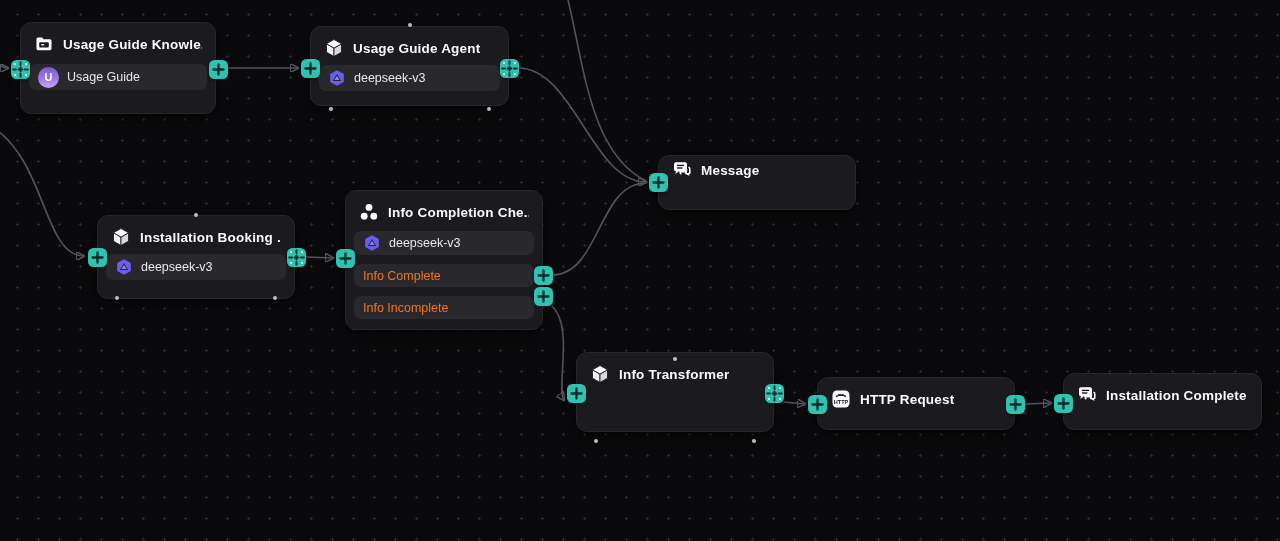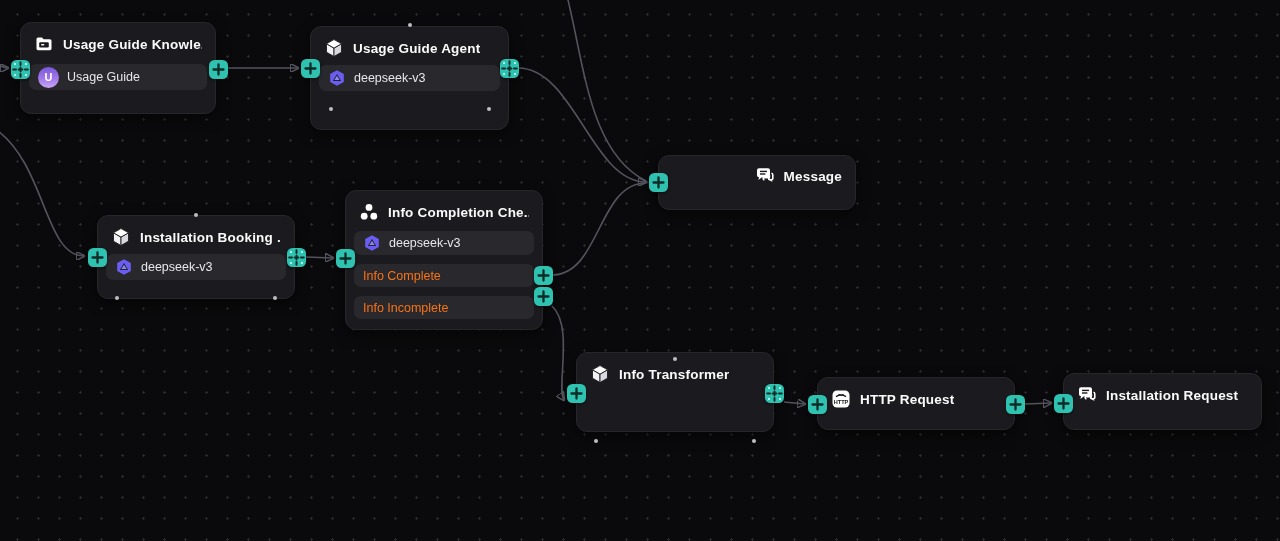--- a/index.html
+++ b/index.html
@@ -131,21 +131,21 @@
           <use href="#g-cross"></use>
         </svg>
     </div>
     <div class="handle" style="left:188px;top:37px;">
       <svg width="19" height="19" viewBox="0 0 19 19">
           <use href="#g-plus"></use>
         </svg>
     </div>
   </div>
 
-  <div class="node" style="left:310px;top:26px;width:199px;height:104px;">
+  <div class="node" style="left:310px;top:26px;width:199px;height:80px;">
     <div class="node-head">
       <svg class="icon20" viewBox="0 0 20 20">
           <use href="#g-cube"></use>
         </svg>
       <div class="node-title">Usage Guide Agent</div>
     </div>
     <div class="row">
       <svg class="ds-icon" viewBox="0 0 18 18">
           <use href="#g-deepseek"></use>
         </svg>
@@ -214,21 +214,21 @@
         </svg>
     </div>
     <div class="handle" style="left:188px;top:96px;">
       <svg width="19" height="19" viewBox="0 0 19 19">
           <use href="#g-plus"></use>
         </svg>
     </div>
   </div>
 
   <div class="node" style="left:658px;top:155px;width:198px;height:55px;">
-    <div class="node-head" style="padding-top:10px;justify-content:flex-end;">
+    <div class="node-head" style="padding-top:4px;">
       <svg class="icon20" viewBox="0 0 20 20">
           <use href="#g-message"></use>
         </svg>
       <div class="node-title">Message</div>
     </div>
     <div class="handle" style="left:-10px;top:17px;">
       <svg width="19" height="19" viewBox="0 0 19 19">
           <use href="#g-plus"></use>
         </svg>
     </div>
@@ -273,21 +273,21 @@
           <use href="#g-plus"></use>
         </svg>
     </div>
   </div>
 
   <div class="node" style="left:1063px;top:373px;width:199px;height:57px;">
     <div class="node-head" style="padding-top:11px;">
       <svg class="icon20" viewBox="0 0 20 20">
           <use href="#g-message"></use>
         </svg>
-      <div class="node-title">Installation Request</div>
+      <div class="node-title">Installation Complete</div>
     </div>
     <div class="handle" style="left:-10px;top:20px;">
       <svg width="19" height="19" viewBox="0 0 19 19">
           <use href="#g-plus"></use>
         </svg>
     </div>
   </div>
 
   <div class="dot" style="left:408px;top:23px;"></div>
   <div class="dot" style="left:329px;top:107px;"></div>

